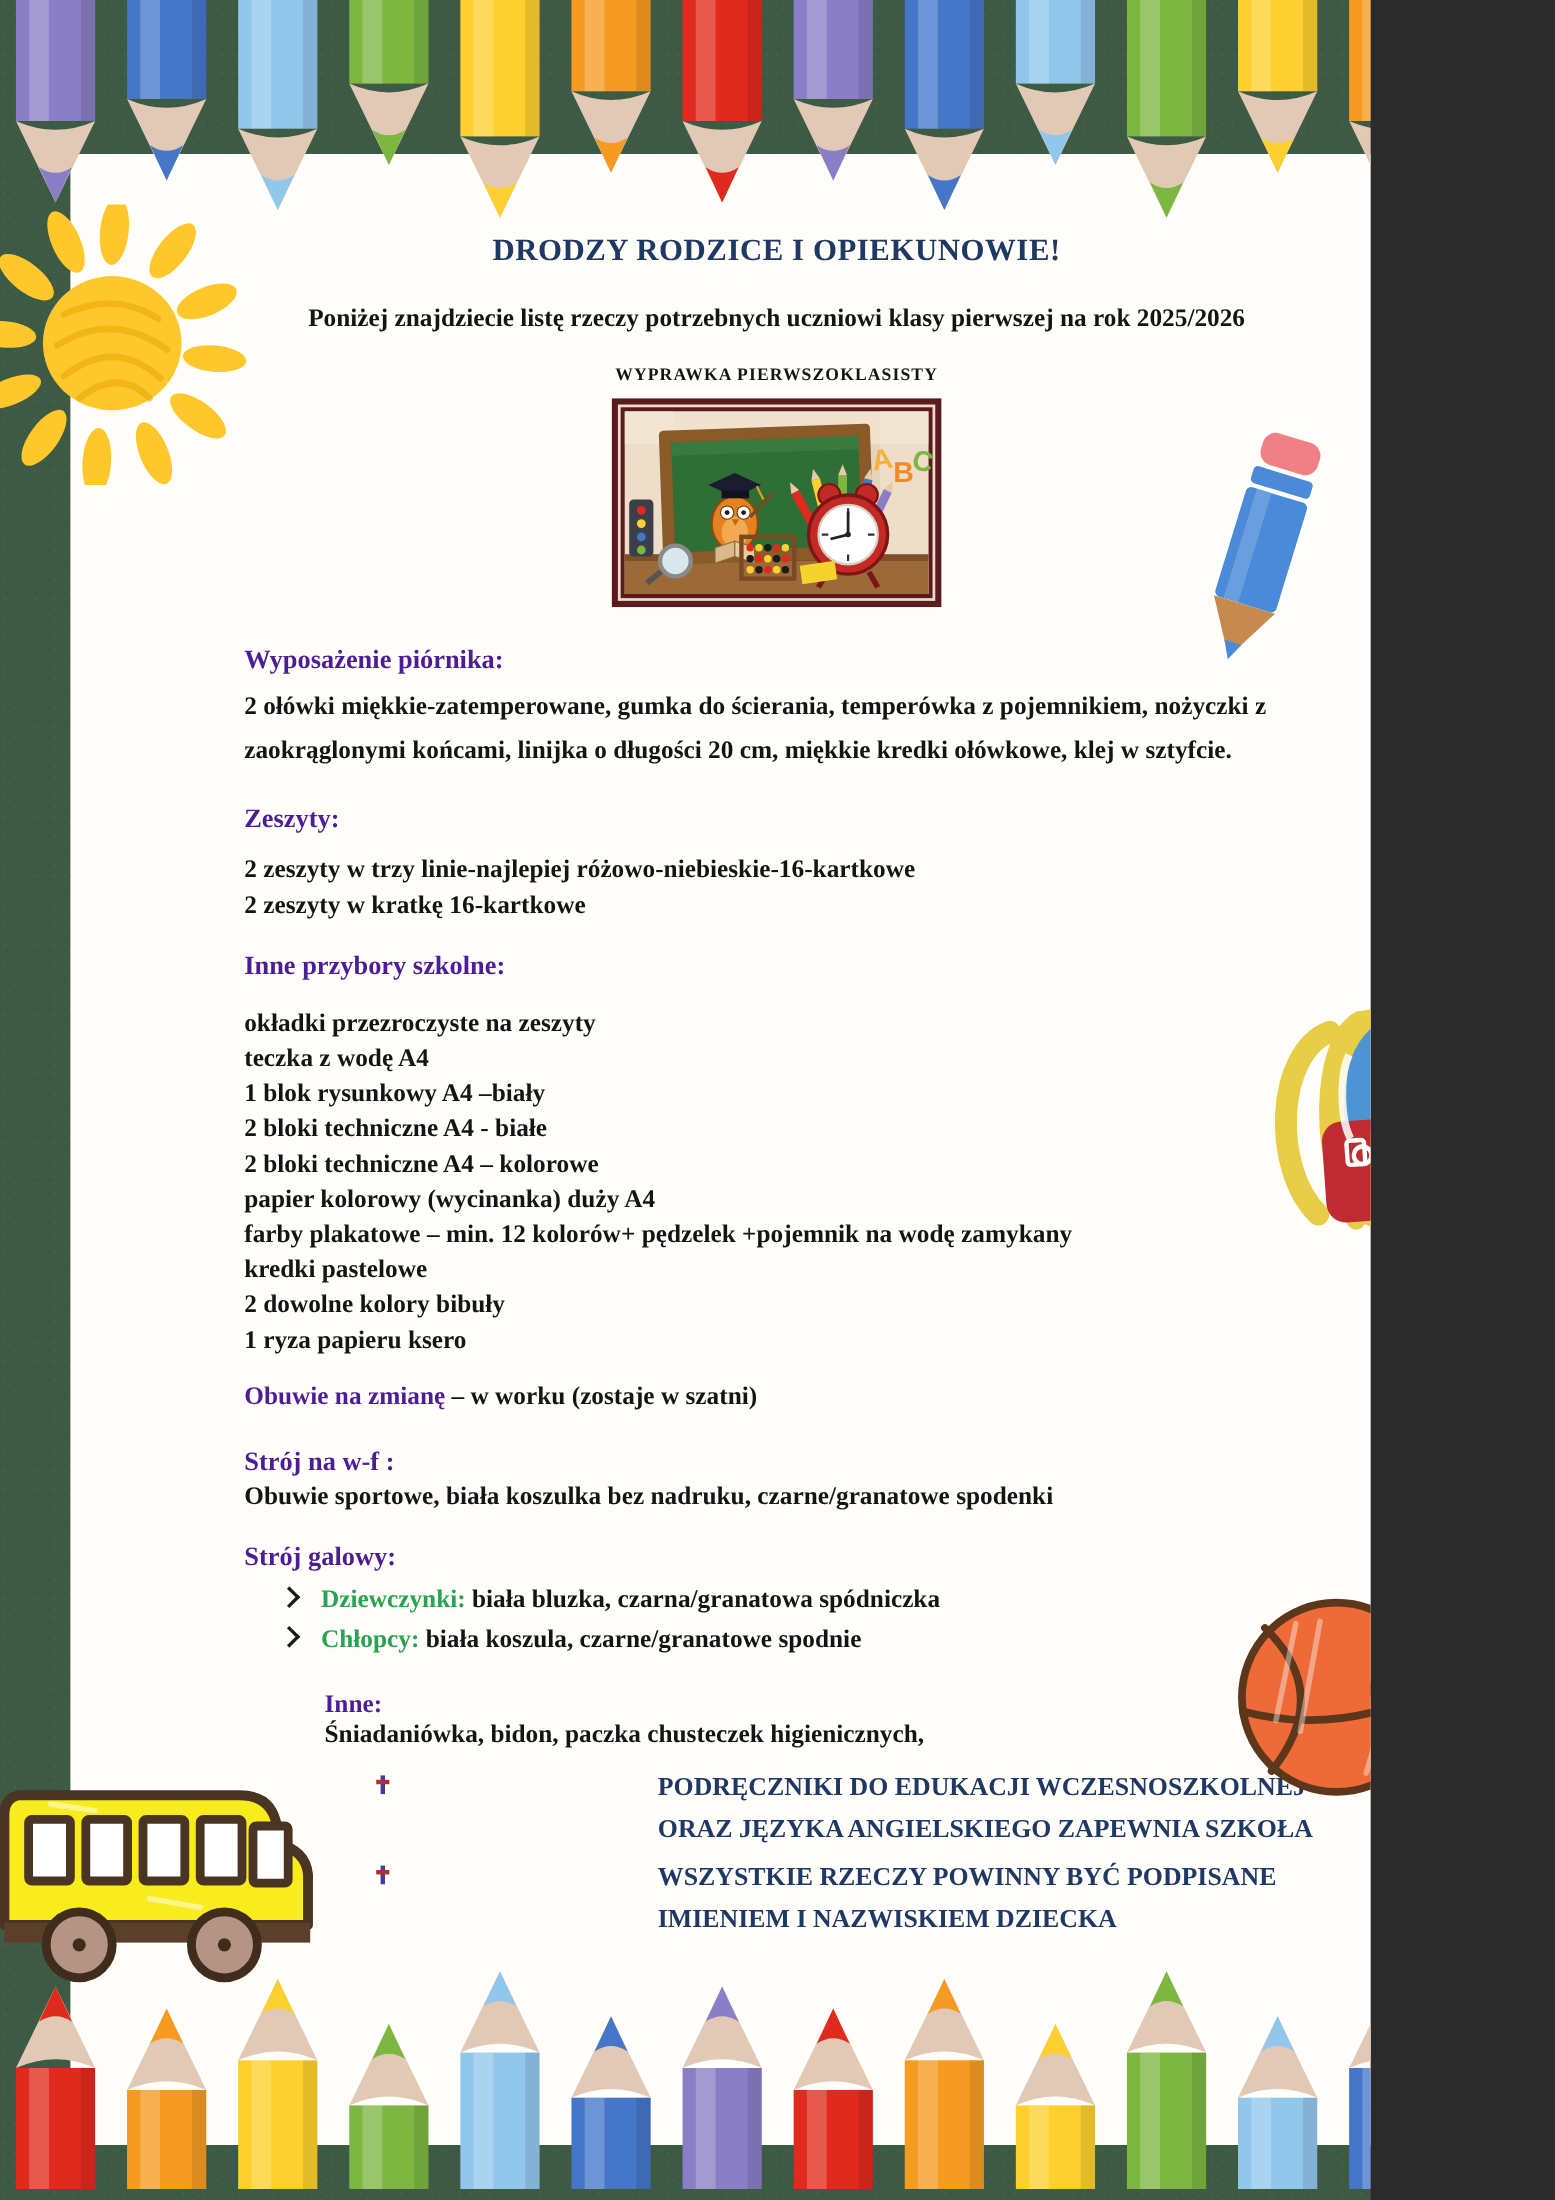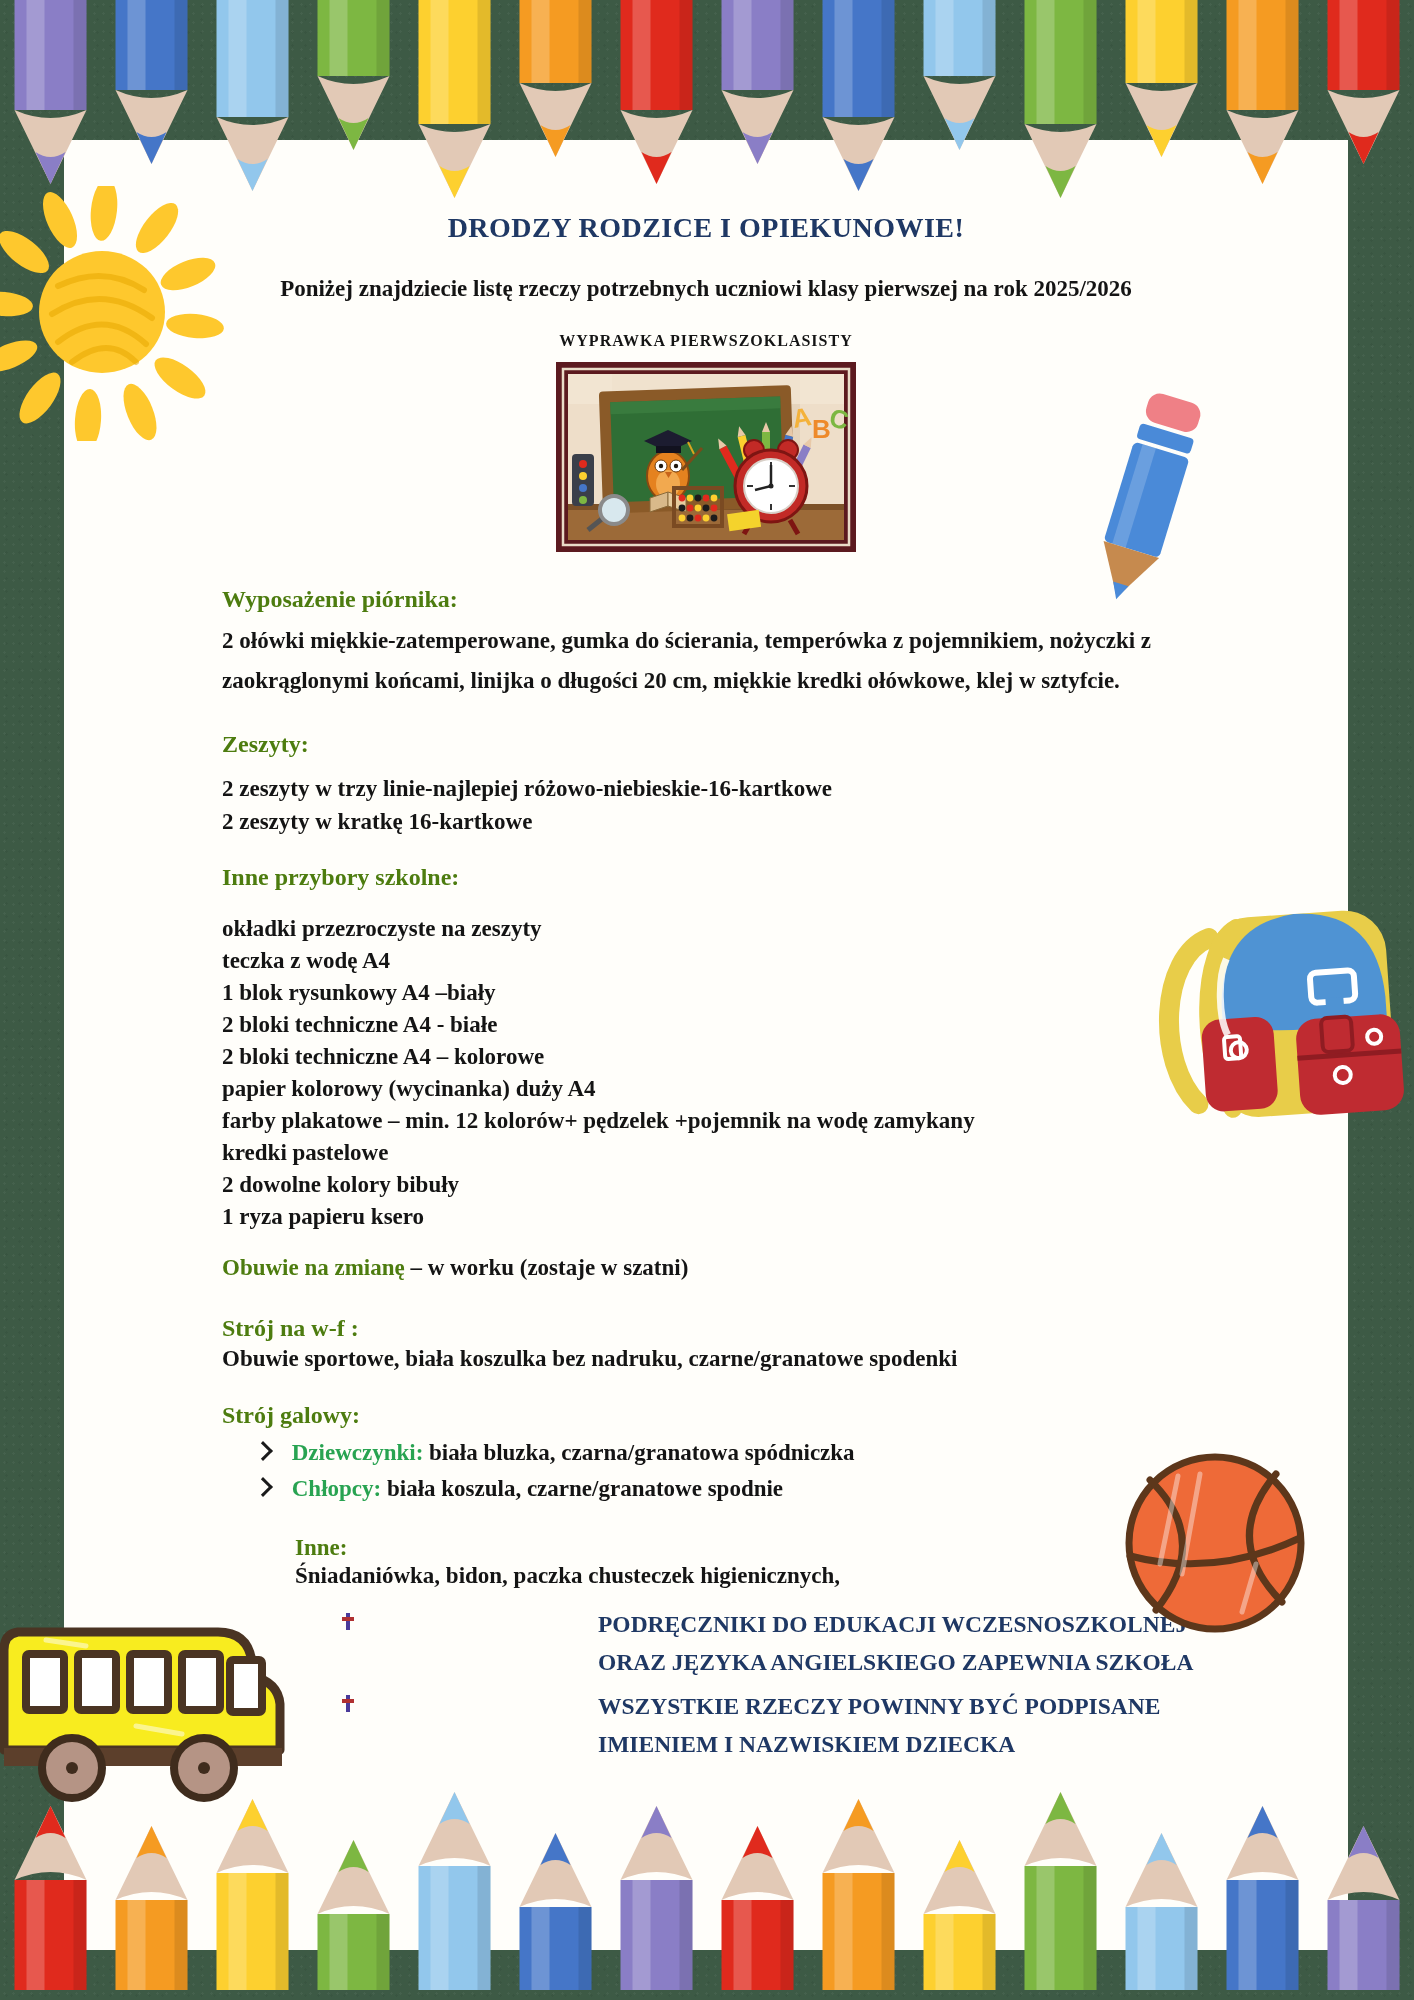--- a/index.html
+++ b/index.html
@@ -1,37 +1,37 @@
 <!DOCTYPE html>
 <html><head>
 <meta charset="utf-8">
 <style>
   html,body{margin:0;padding:0;background:#2b2b2b;}
   #page{
-    position:relative;width:1414px;height:2000px;overflow:hidden;
+    position:relative;width:1246px;height:2000px;overflow:hidden;
     background-color:#3d5a45;
     background-image:radial-gradient(rgba(255,255,255,.045) 1px, transparent 1.4px),
                      radial-gradient(rgba(0,0,0,.06) 1px, transparent 1.2px);
     background-size:9px 9px,13px 13px;
     font-family:"Liberation Serif", serif;
   }
   #paper{position:absolute;left:64px;top:140px;width:1284px;height:1810px;background:#fffefa;z-index:1;}
   .deco{position:absolute;z-index:2;}
   .border-svg{position:absolute;left:0;z-index:3;}
   #content{position:relative;z-index:2;width:100%;height:100%;}
 
   .center-text{text-align:center;}
   #doc-title{margin:0;padding-top:72px;font-size:28px;font-weight:bold;color:#1f3864;letter-spacing:.5px;}
   #doc-intro{margin:32px 20px 0 20px;font-size:23px;font-weight:bold;color:#141414;}
   #doc-subtitle{margin:30px 0 0 0;font-size:16px;font-weight:bold;color:#141414;letter-spacing:1px;}
 
   #picture-wrap{width:300px;margin:12px auto 0 auto;}
 
   .body-col{margin-left:158px;margin-right:90px;color:#141414;}
-  .green-head{color:#4d7c0f;font-size:24px;font-weight:bold;}
+  .green-head{color:#4c1d95;font-size:24px;font-weight:bold;}
   .body-text{font-size:23px;font-weight:bold;}
 
   #piornik-head{margin-top:30px;}
   #piornik-body{margin-top:8px;line-height:40px;max-width:965px;}
 
   #zeszyty-head{margin-top:30px;}
   .plain-list{list-style:none;margin:0;padding:0;}
   #zeszyty-list{margin-top:14px;line-height:33px;}
 
   #przybory-head{margin-top:26px;}

